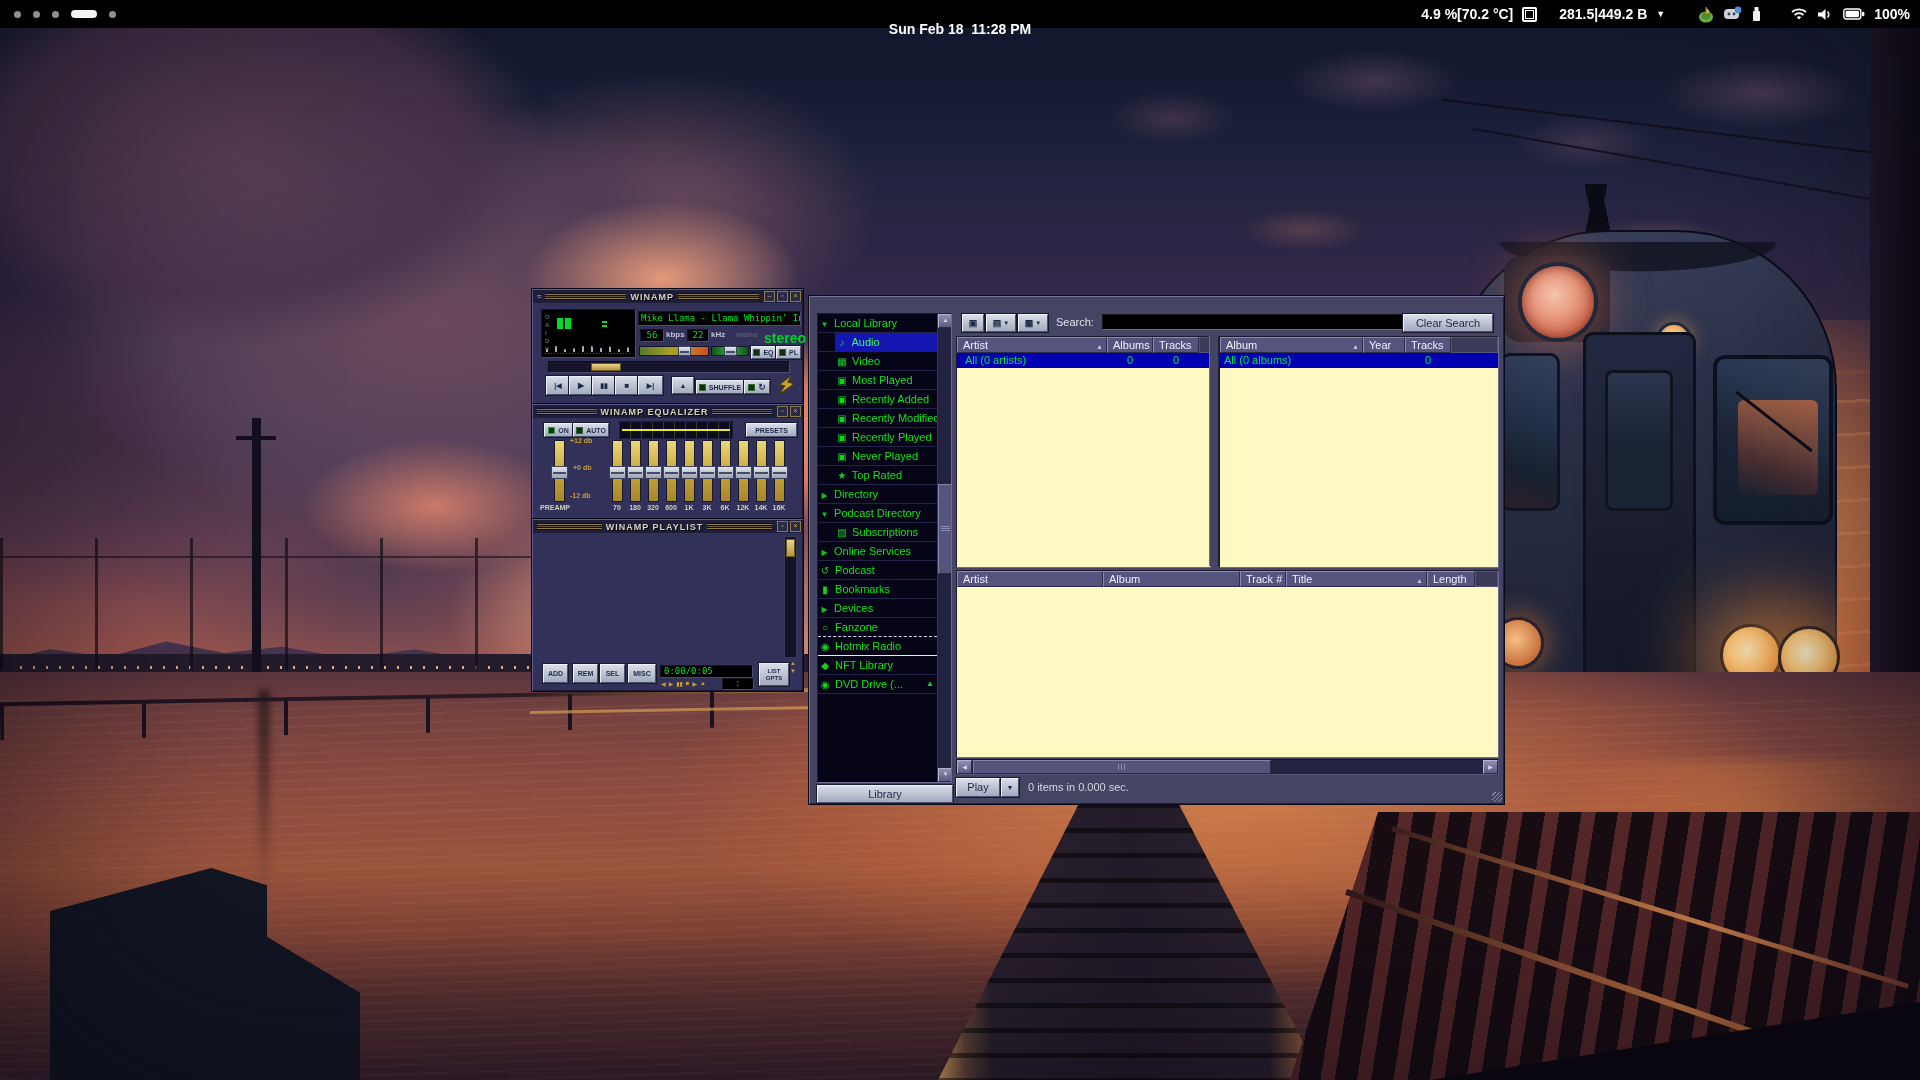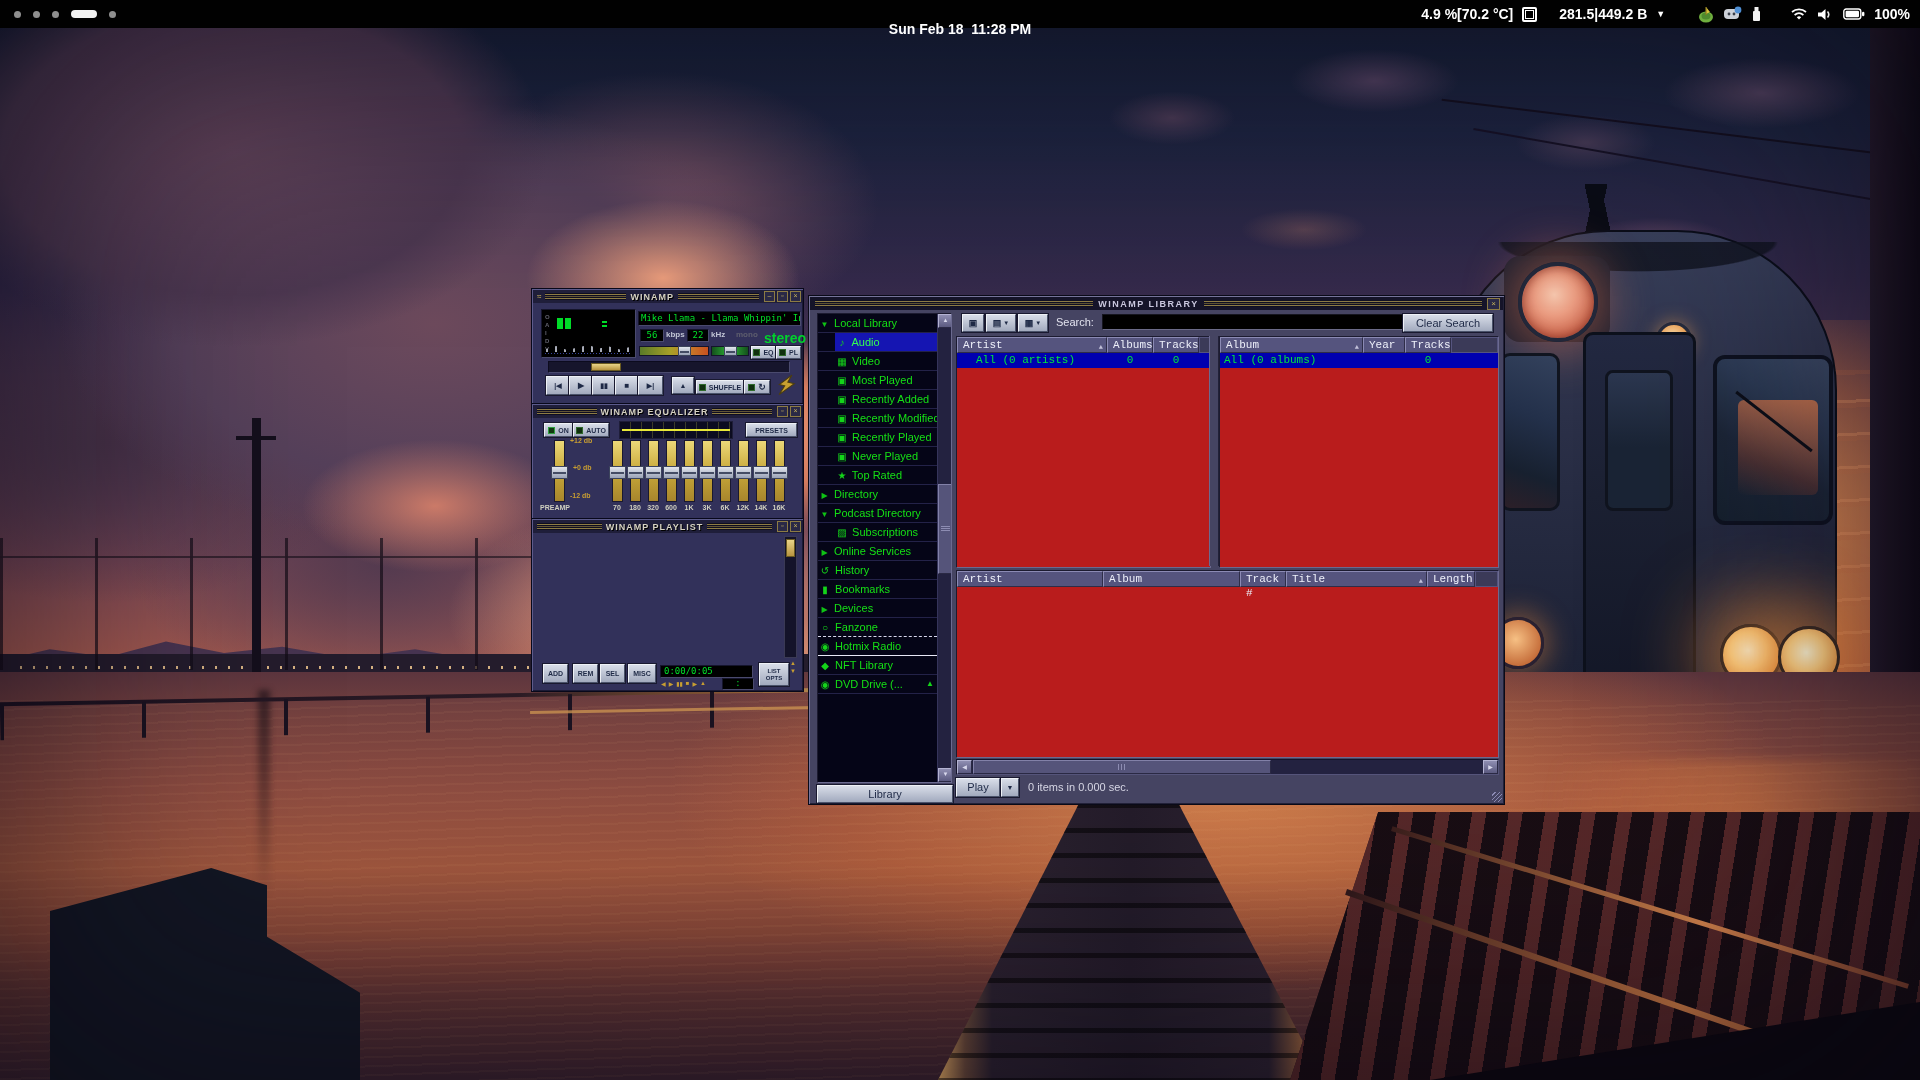--- a/index.html
+++ b/index.html
@@ -63,21 +63,21 @@
   #sbscroll{position:absolute;right:0;top:0;width:13px;height:100%;background:#232240;border-left:1px solid #35345a;}
   .scrbtn{position:absolute;left:0;width:13px;height:12px;background:linear-gradient(180deg,#8f8eb2,#5b5a80);
     border:1px solid;border-color:#b4b3d2 #2a2944 #2a2944 #b4b3d2;color:#d8d8ec;font-size:6px;text-align:center;line-height:11px;}
   .scrhdl{position:absolute;left:0;width:13px;background:#55547a;border:1px solid;border-color:#8281a8 #2a2944 #2a2944 #8281a8;}
   .grip{position:absolute;left:2px;right:2px;top:50%;height:5px;margin-top:-3px;
     background:repeating-linear-gradient(180deg,#8d8cb2 0 1px,transparent 1px 2px);}
   #libmain{position:absolute;left:147px;top:17px;width:541px;height:486px;}
   .hdr{position:absolute;top:0;height:16px;background:#55547e;border:1px solid;border-color:#8b8ab4 #2e2d48 #2e2d48 #8b8ab4;
     color:#eef0fa;font-size:11px;line-height:14px;padding-left:5px;box-sizing:border-box;}
   .hdr .sort{position:absolute;right:3px;top:2px;font-size:7px;color:#c2c1da;}
-  .pane{position:absolute;background:#b91c1c;border:1px solid;border-color:#1c1b30 #6b6a90 #6b6a90 #1c1b30;font-family:Liberation Mono, monospace;}
+  .pane{position:absolute;background:#fef9c3;border:1px solid;border-color:#1c1b30 #6b6a90 #6b6a90 #1c1b30;}
   .selrow{position:absolute;left:0;right:0;height:15px;background:#0000b0;color:#00e63c;font-size:11px;line-height:15px;}
   .cellnum{position:absolute;text-align:center;font-size:11px;color:#00e63c;}
   .filler{position:absolute;top:0;height:16px;background:#3b3a58;border:1px solid #55547e;box-sizing:border-box;}
   #libstatus{color:#d6d6e4;font-size:11px;}
   .resize-grip{position:absolute;right:2px;bottom:2px;width:10px;height:10px;
     background:repeating-linear-gradient(135deg,transparent 0 2px,#8b8ab4 2px 3px);}
 
   
   .clut{position:absolute;left:3px;top:3px;width:8px;color:#62626e;font-size:6px;line-height:8px;font-weight:bold;}
   .tico{font-size:8px;color:#c8b45a;margin-left:4px;}
@@ -447,26 +447,20 @@
   <div class="a lcd grn" style="left:190px;top:159px;width:30px;height:10px;font-size:8px;line-height:9px;text-align:center;">:</div>
   <div class="a sbtn" style="left:227px;top:144px;width:28px;height:21px;font-size:6px;line-height:7px;flex-direction:column;">
     <span>LIST</span>
       <span>OPTS</span>
     </div>
   <div class="a gold" style="left:258px;top:141px;font-size:6px;">▲</div>
   <div class="a gold" style="left:258px;top:149px;font-size:6px;">▼</div>
 </div>
 
 <div id="lib">
-  <div class="libtb">
-    <span class="str"></span>
-    <span class="ttl">WINAMP LIBRARY</span>
-    <span class="str"></span>
-    <span class="x">×</span>
-  </div>
 
   <div id="sidebar">
     <div class="sbr">
       <span class="sba">▼</span>
       <span>Local Library</span></div>
     <div class="sbr d1 sel">
       <span class="sbi">♪</span>
       <span>Audio</span></div>
     <div class="sbr d1">
       <span class="sbi">▦</span>
@@ -496,21 +490,21 @@
       <span class="sba">▼</span>
       <span>Podcast Directory</span></div>
     <div class="sbr d1">
       <span class="sbi">▨</span>
       <span>Subscriptions</span></div>
     <div class="sbr">
       <span class="sba">▶</span>
       <span>Online Services</span></div>
     <div class="sbr">
       <span class="sbi">↺</span>
-      <span>History</span></div>
+      <span>Podcast</span></div>
     <div class="sbr">
       <span class="sbi">▮</span>
       <span>Bookmarks</span></div>
     <div class="sbr">
       <span class="sba">▶</span>
       <span>Devices</span></div>
     <div class="sbr sep-dash">
       <span class="sbi">○</span>
       <span>Fanzone</span></div>
     <div class="sbr sep-light">
@@ -553,21 +547,21 @@
       <span>Clear Search</span>
       </div>
 
     <div class="pane" style="left:0;top:23px;width:253px;height:230px;">
       <div class="hdr" style="left:0;width:150px;">
         <span>Artist</span><span class="sort">▲</span></div>
       <div class="hdr" style="left:150px;width:46px;"><span>Albums</span></div>
       <div class="hdr" style="left:196px;width:46px;"><span>Tracks</span></div>
       <div class="filler" style="left:242px;width:11px;"></div>
       <div class="selrow" style="top:16px;">
-        <span style="padding-left:19px;">All (0 artists)</span>
+        <span style="padding-left:8px;">All (0 artists)</span>
         <span class="cellnum" style="left:150px;width:46px;">0</span>
         <span class="cellnum" style="left:196px;width:46px;">0</span></div>
     </div>
     <div class="a" style="left:253px;top:23px;width:10px;height:230px;background:#454462;
       box-shadow:inset 1px 0 0 #6b6a90,inset -1px 0 0 #222138;"></div>
     <div class="pane" style="left:263px;top:23px;width:278px;height:230px;">
       <div class="hdr" style="left:0;width:143px;">
         <span>Album</span><span class="sort">▲</span></div>
       <div class="hdr" style="left:143px;width:42px;"><span>Year</span></div>
       <div class="hdr" style="left:185px;width:46px;"><span>Tracks</span></div>

